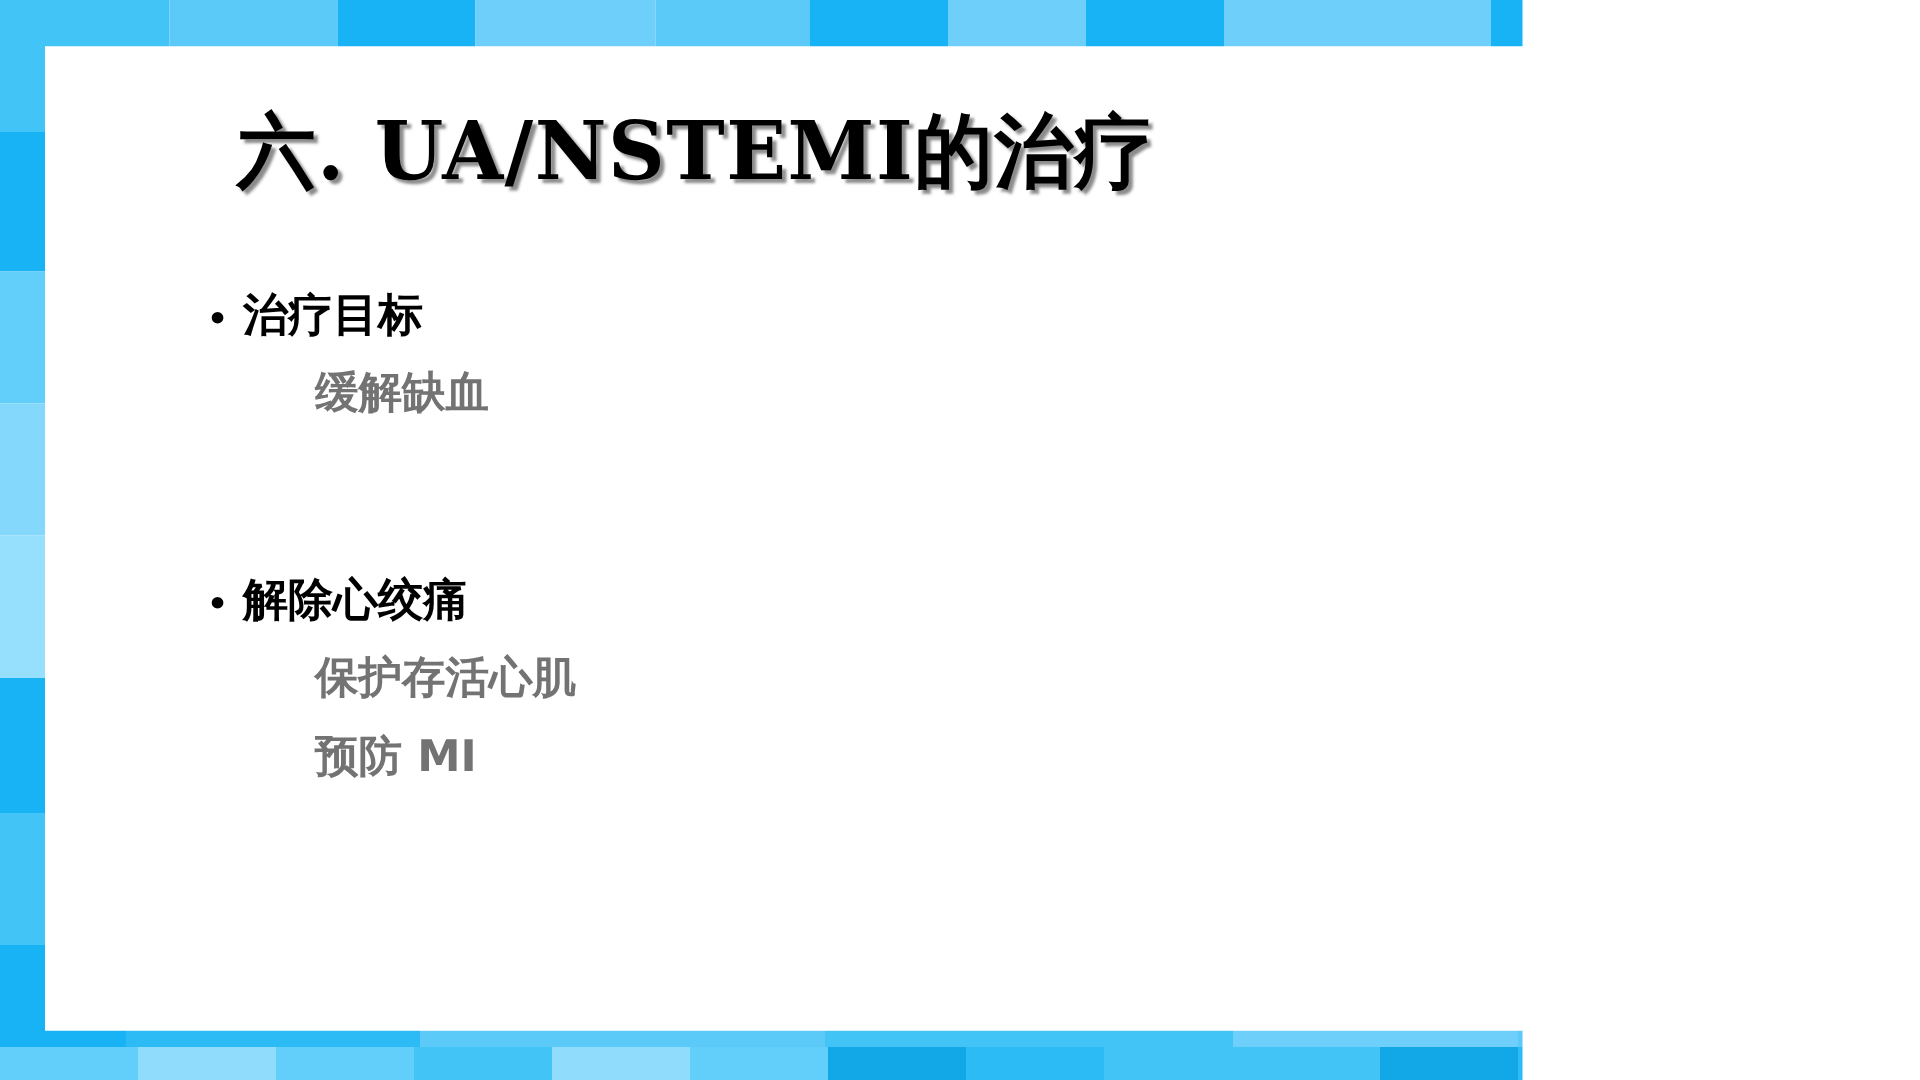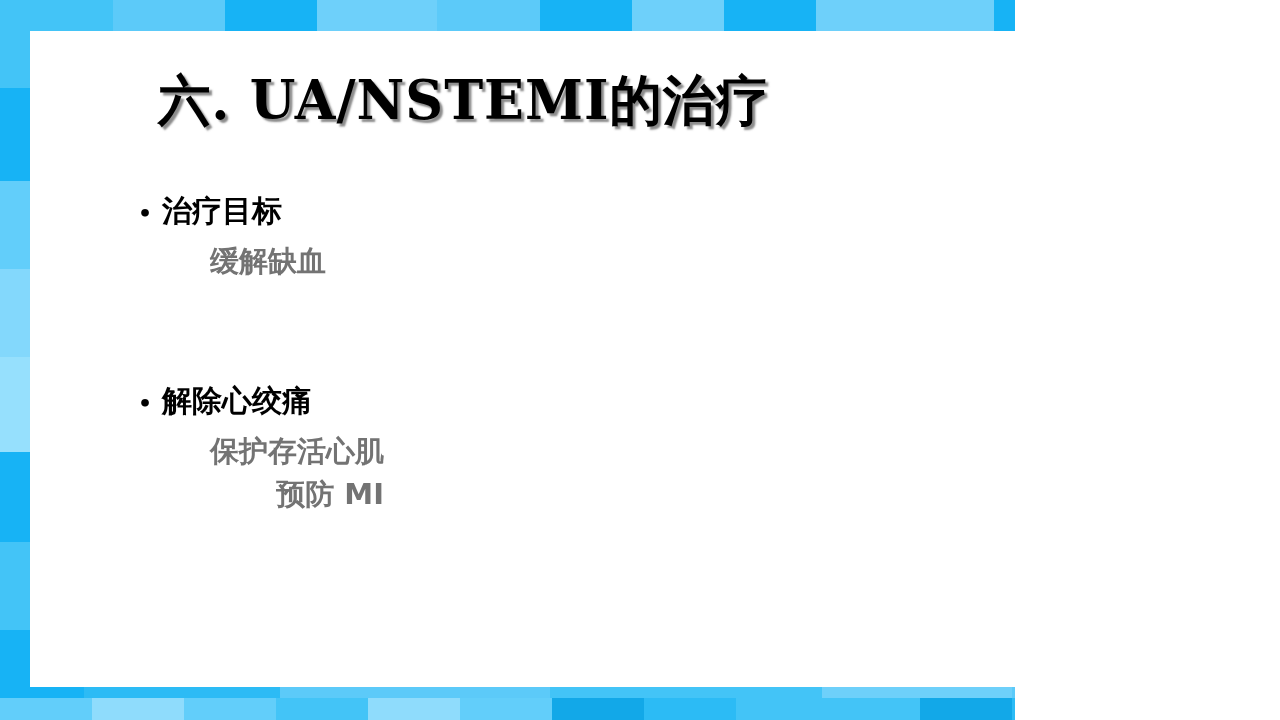--- a/index.html
+++ b/index.html
@@ -88,21 +88,21 @@
   }
   .lvl2 {
     margin-left: 72px;
     margin-top: 21px;
     font-size: 29px;
     font-weight: bold;
     color: #737373;
     line-height: 1.0;
     white-space: nowrap;
   }
-  .lvl2.tight { margin-top: 14px; text-align: right; }
+  .lvl2.tight { margin-top: 24px; }
 </style>
 </head>
 <body>
 
 <div id="slide">
 
   <div class="mosaic-layer">
     <div id="tiles-top">
         <div class="tile" style="left: 0px; top: 0px; width: 113px; height: 31px; background: rgb(67, 196, 247);"></div>
         <div class="tile" style="left: 113px; top: 0px; width: 112px; height: 31px; background: rgb(92, 202, 249);"></div>

